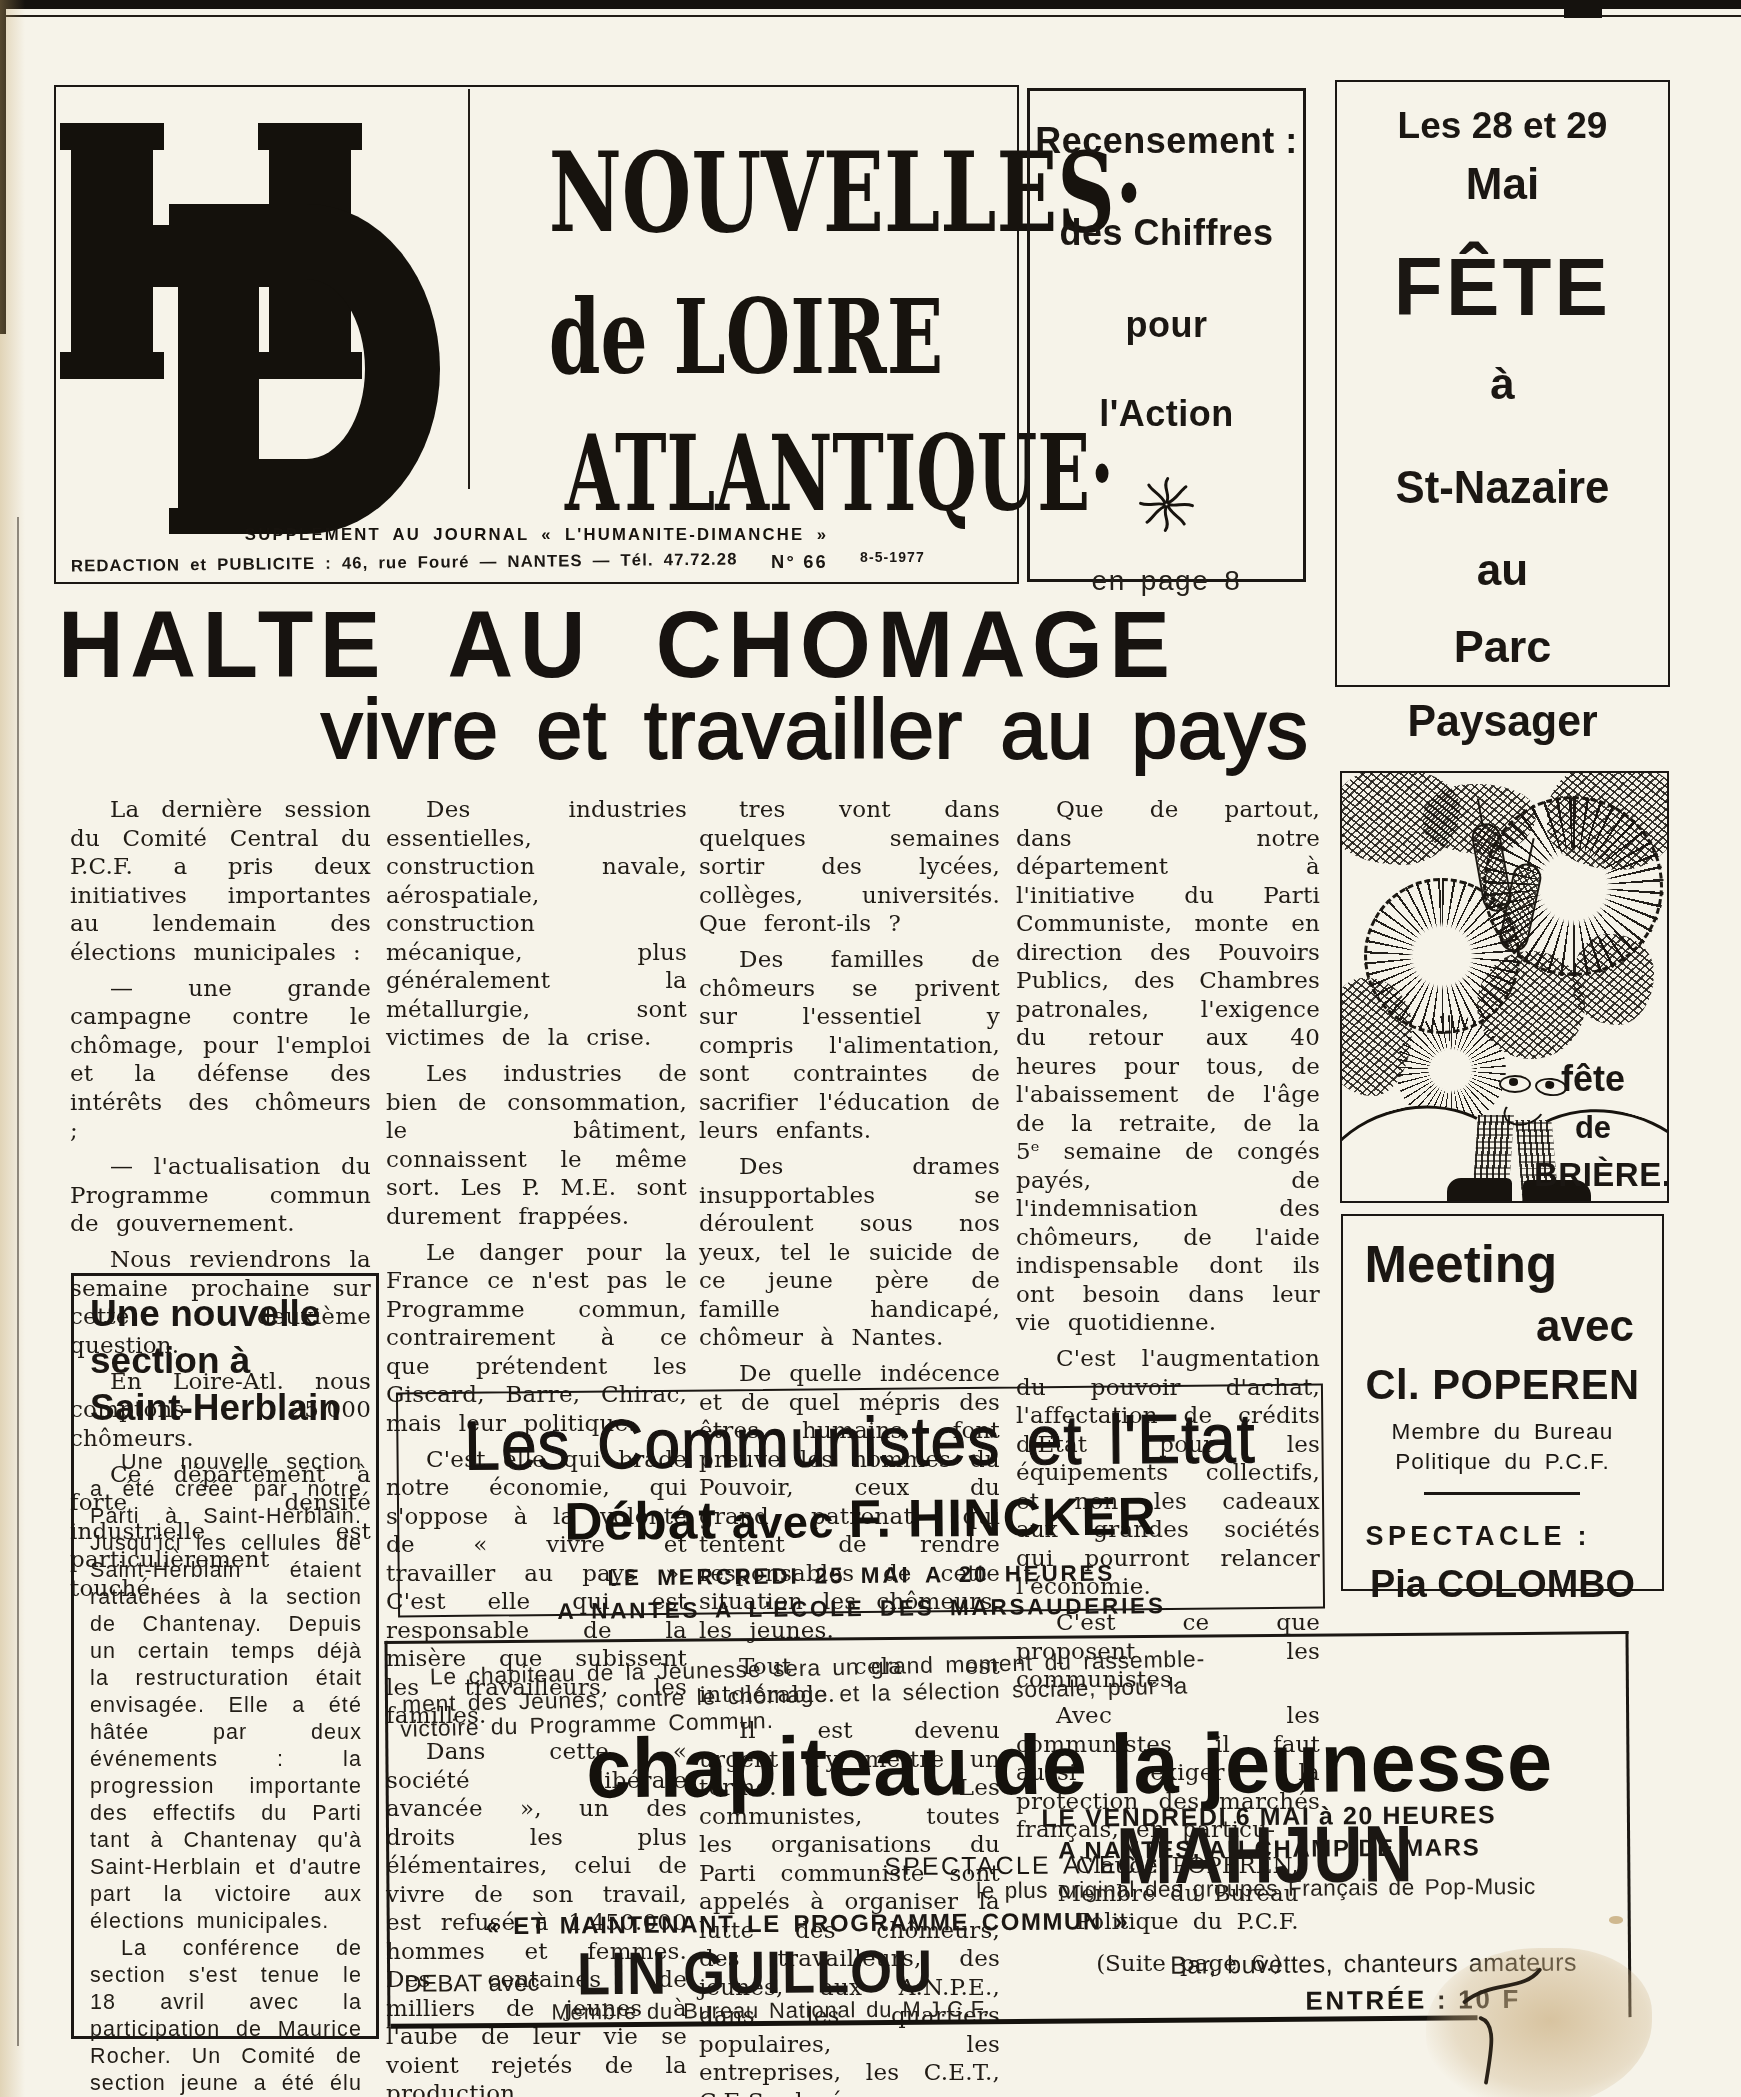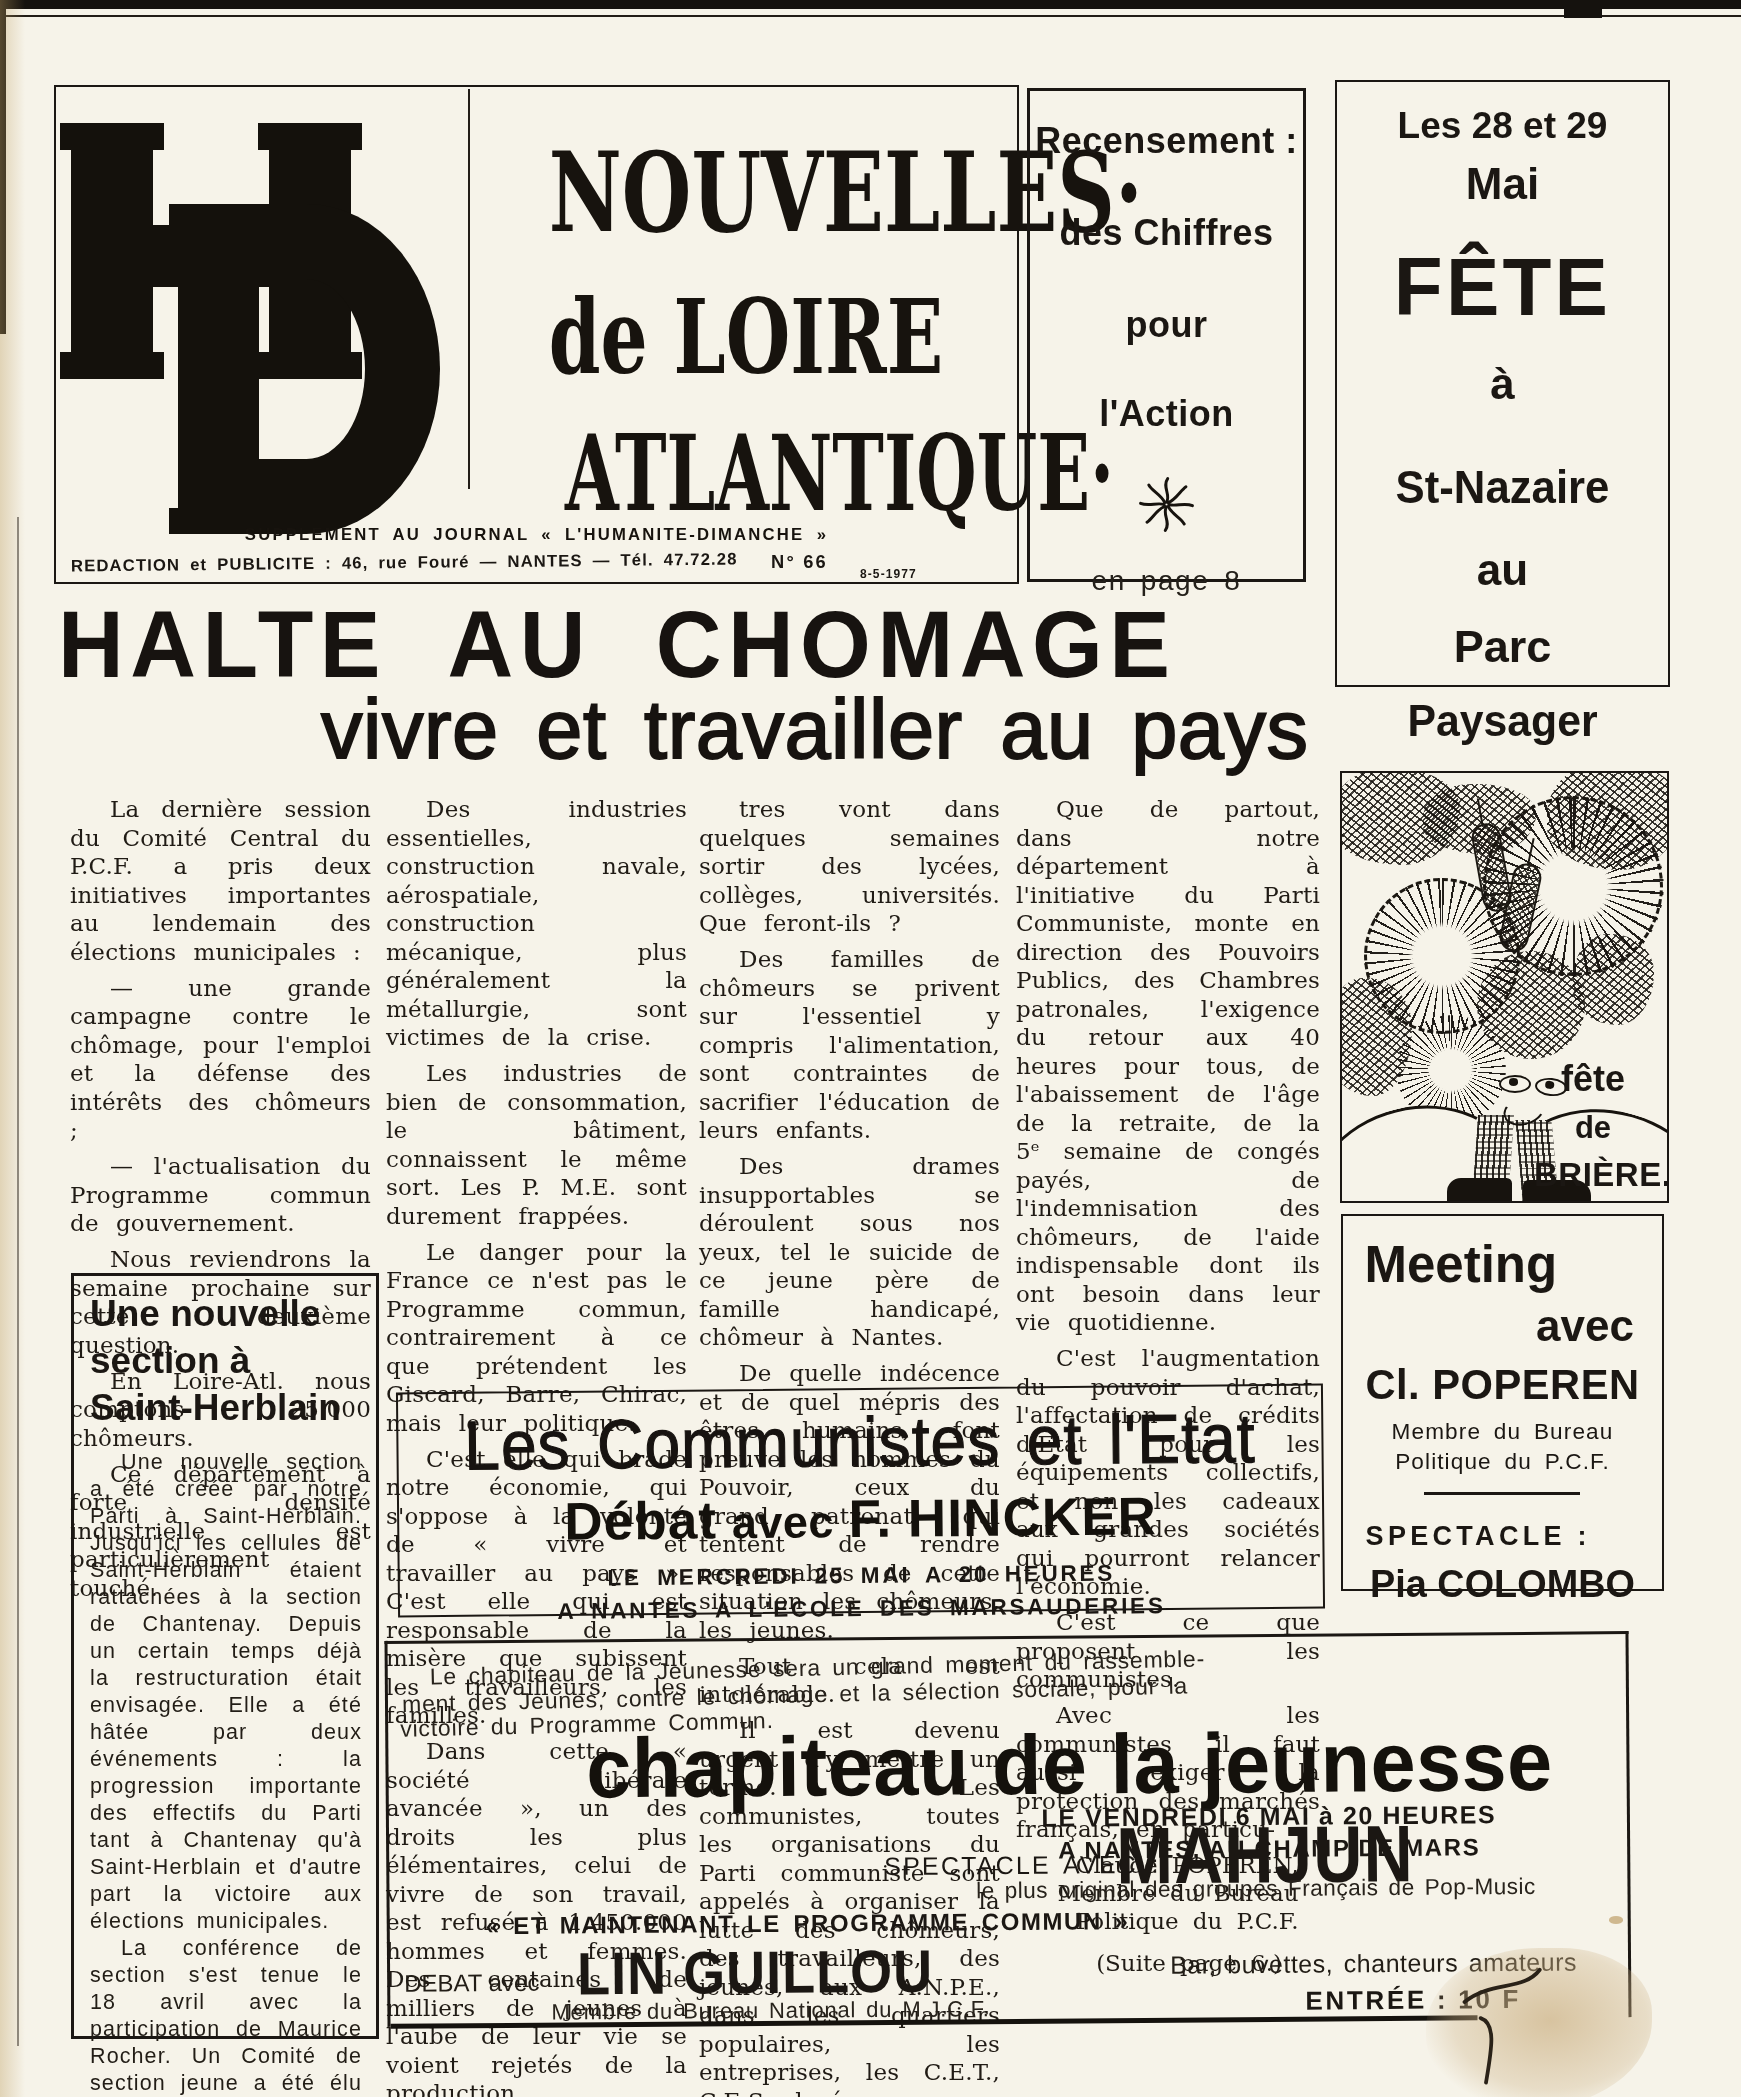--- a/index.html
+++ b/index.html
@@ -36,21 +36,21 @@
   .mast-title .mt{font-family:"DejaVu Serif",serif;font-weight:bold;line-height:1;text-align:center;
         transform:scaleX(.72);transform-origin:50% 50%;white-space:nowrap;color:#17130e;}
   .mt1{font-size:111px;}
   .mt2{font-size:103px;margin-top:37px;}
   .mt3{font-size:105px;margin-top:33px;transform:scaleX(.66) !important;}
   .mast-sub{position:absolute;left:0;bottom:7.5px;width:100%;}
   .supplement-line{text-align:center;font-size:16.7px;font-weight:bold;letter-spacing:2.2px;word-spacing:5.4px;color:#17130e;}
   .contact-row{position:relative;height:26px;margin-top:3.2px;font-weight:bold;padding-left:48px;}
   .contact-line{position:absolute;left:15px;top:4.3px;font-size:16.7px;letter-spacing:1.1px;word-spacing:4.3px;transform:rotate(-.6deg);}
   .issue-number{position:absolute;left:715px;top:2.2px;font-size:18.3px;letter-spacing:2.2px;}
-  .issue-date{position:absolute;left:804px;top:18px;font-size:12px;letter-spacing:1.1px;}
+  .issue-date{position:absolute;left:804px;top:0;font-size:14px;letter-spacing:1.1px;}
   
   .recensement-box{position:absolute;left:1027px;top:88px;width:273px;height:488px;border:3.2px solid #1b1713;text-align:center;}
   .rec-line{font-weight:bold;font-size:36px;letter-spacing:0.5px;transform:scaleY(1.05);}
   .rl1{margin-top:28px;} .rl2{margin-top:50px;} .rl3{margin-top:50px;} .rl4{margin-top:47px;}
   .flower-ornament{margin-top:41px;height:59px;}
   .rec-footer{margin-top:31px;font-size:28px;letter-spacing:1.6px;word-spacing:5.4px;color:#24201a;}
   
   .fete-box{position:absolute;left:1335px;top:80px;width:335px;height:607px;border:2.2px solid #1b1713;
         box-sizing:border-box;text-align:center;font-weight:bold;}
   .fb1{margin-top:22.6px;font-size:37px;}

